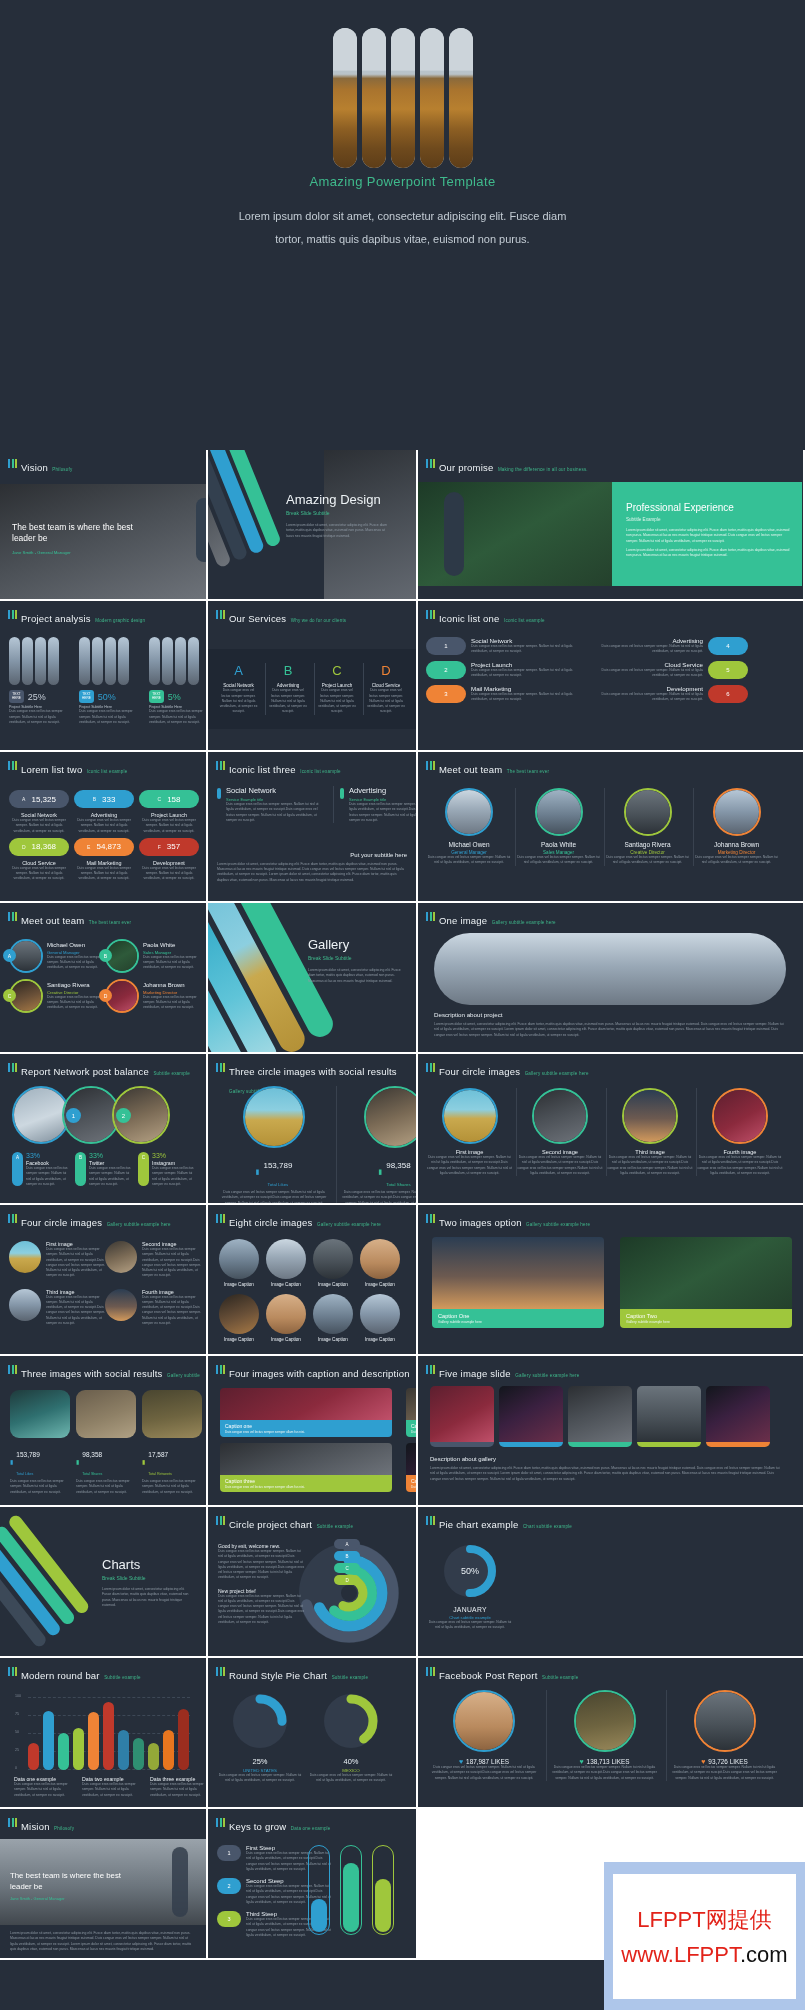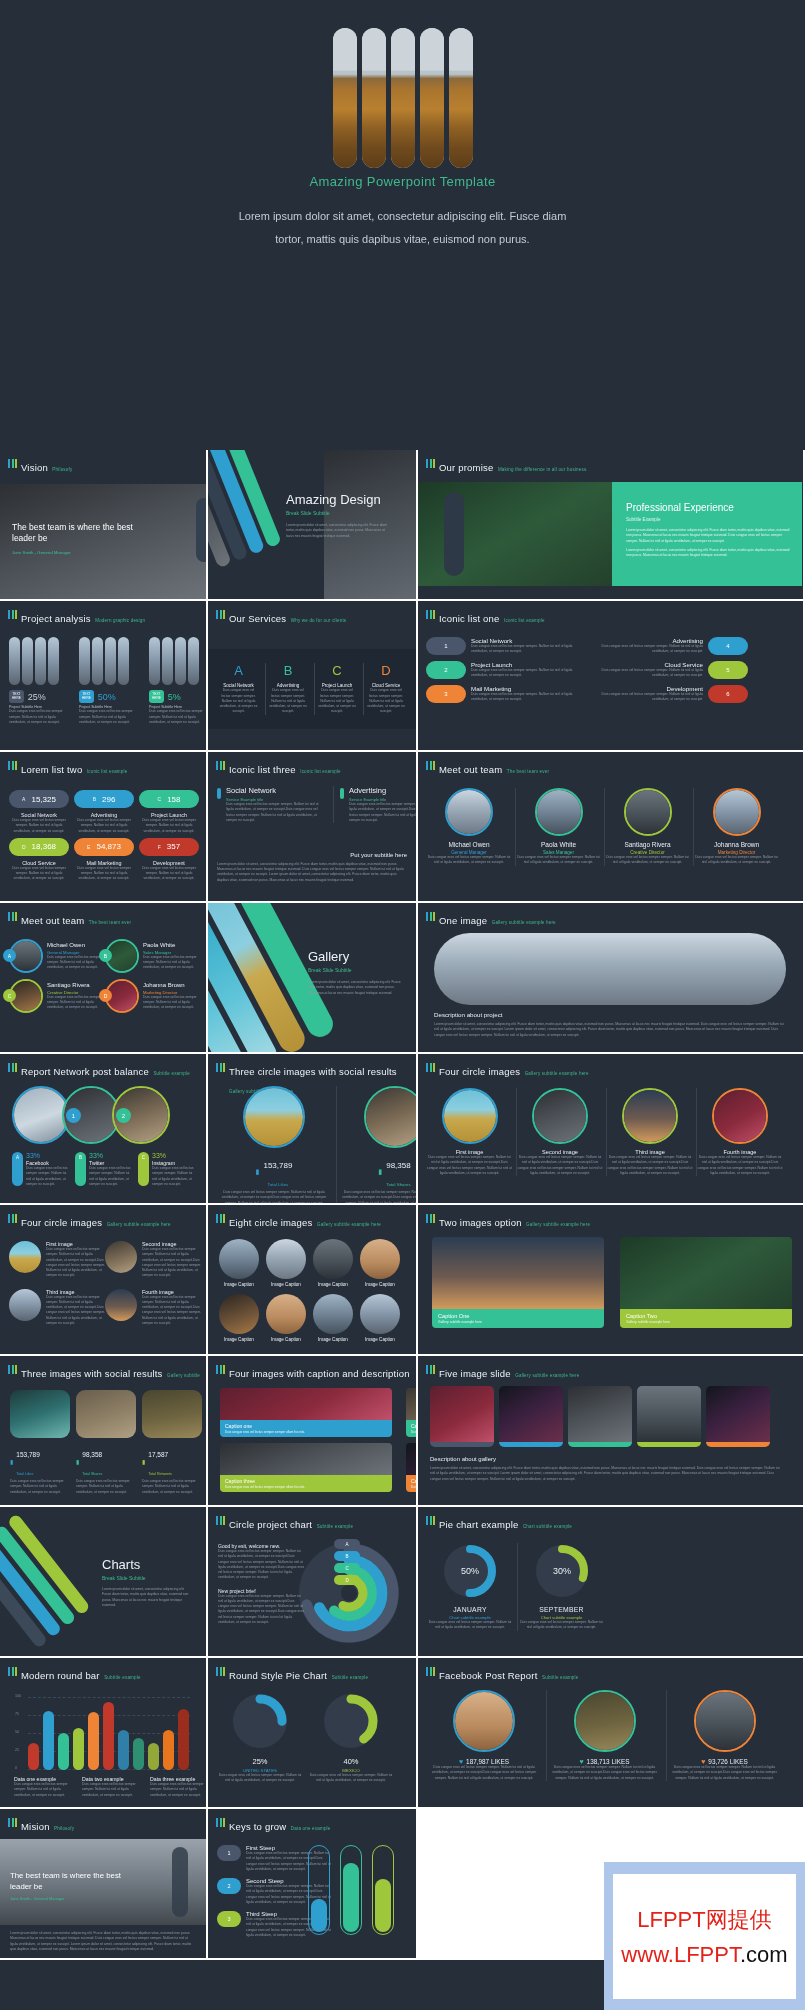--- a/index.html
+++ b/index.html
@@ -392,21 +392,21 @@
       <div class="pill center" style="height:18px;background:#49566b;color:#fff;font-size:8px;gap:6px">
         <span style="font-size:5px;opacity:.9">A</span>
         <span>15,325</span>
           </div>
       <div style="font-size:5.4px;color:#e6ecf1;margin-top:4px">Social Network</div>
       <div class="ph" style="">Duis congue eros vel lectus semper semper. Nullam tui nisl ut ligula vestibulum, ut semper ex suscipit.</div>
         </div>
         <div style="width:60px;text-align:center">
       <div class="pill center" style="height:18px;background:#2f9fd0;color:#fff;font-size:8px;gap:6px">
         <span style="font-size:5px;opacity:.9">B</span>
-        <span>296</span>
+        <span>333</span>
           </div>
       <div style="font-size:5.4px;color:#e6ecf1;margin-top:4px">Advertising</div>
       <div class="ph" style="">Duis congue eros vel lectus semper semper. Nullam tui nisl ut ligula vestibulum, ut semper ex suscipit.</div>
         </div>
         <div style="width:60px;text-align:center">
       <div class="pill center" style="height:18px;background:#35c196;color:#fff;font-size:8px;gap:6px">
         <span style="font-size:5px;opacity:.9">C</span>
         <span>158</span>
           </div>
       <div style="font-size:5.4px;color:#e6ecf1;margin-top:4px">Project Launch</div>
@@ -588,21 +588,21 @@
       </div>
     </div>
     <div class="slide">
       <div style="position:absolute;inset:0;background:#262e3a;overflow:hidden">
   <div style="position:absolute;left:-30px;top:-24px;display:flex;gap:6px;transform:rotate(-28deg)">
     <div class="pill p-sky" style="width:26px;height:190px"></div>
     <div class="pill p-sky" style="width:26px;height:190px"></div>
     <div class="pill p-field" style="width:26px;height:190px"></div>
     <div class="pill" style="width:26px;height:190px;background:#35c196"></div>
         </div>
-  <div style="position:absolute;left:100px;top:46px;width:100px">
+  <div style="position:absolute;left:100px;top:34px;width:100px">
     <div style="font-size:13px;color:#eef3f6">Gallery</div>
     <div style="font-size:5px;color:#3fba8c;margin-top:3px">Break Slide Subtitle</div>
     <div class="ph" style="margin-top:7px;width:96px">Lorem ipsum dolor sit amet, consectetur adipiscing elit. Fusce diam tortor, mattis quis dapibus vitae, euismod non purus. Maecenas at lacus nec mauris feugiat tristique euismod.</div>
         </div>
       </div>
     </div>
     <div class="slide">
       <div class="sh">
     <span class="bars">
           <i></i>
@@ -1063,28 +1063,20 @@
       </div>
       <div style="position:absolute;left:8px;top:36px;display:flex;gap:3px">
         <div style="width:88px;text-align:center;">
       <svg width="56" height="56" viewBox="0 0 56 56">
         <circle cx="28" cy="28" r="26" fill="#323c4b"></circle>
         <circle cx="28" cy="28" r="22" fill="none" stroke="#2f9fd0" stroke-width="8" stroke-linecap="round" stroke-dasharray="69.1 69.1" transform="rotate(-90 28 28)"></circle>
         <text x="28" y="31" text-anchor="middle" font-size="9" fill="#eaf0f5" font-family="Liberation Sans">50%</text>
       </svg>
       <div style="font-size:6.8px;color:#eaf0f5;margin-top:3px;letter-spacing:.3px">JANUARY</div>
       <div style="font-size:4.2px;color:#2f9fd0;margin-top:2px">Chart subtitle example</div><div class="ph" style="">Duis congue eros vel lectus semper semper. Nullam tui nisl ut ligula vestibulum, ut semper ex suscipit.</div></div>
-        <div style="width:88px;text-align:center;border-left:1px solid #39424f;">
-      <svg width="56" height="56" viewBox="0 0 56 56">
-        <circle cx="28" cy="28" r="26" fill="#323c4b"></circle>
-        <circle cx="28" cy="28" r="22" fill="none" stroke="#9fc73c" stroke-width="8" stroke-linecap="round" stroke-dasharray="41.5 96.8" transform="rotate(-90 28 28)"></circle>
-        <text x="28" y="31" text-anchor="middle" font-size="9" fill="#eaf0f5" font-family="Liberation Sans">30%</text>
-      </svg>
-      <div style="font-size:6.8px;color:#eaf0f5;margin-top:3px;letter-spacing:.3px">SEPTEMBER</div>
-      <div style="font-size:4.2px;color:#9fc73c;margin-top:2px">Chart subtitle example</div><div class="ph" style="">Duis congue eros vel lectus semper semper. Nullam tui nisl ut ligula vestibulum, ut semper ex suscipit.</div></div>
       </div>
     </div>
     <div class="slide">
       <div class="sh">
     <span class="bars">
           <i></i>
           <i></i>
           <i></i>
         </span>
     <span class="sh-txt">

